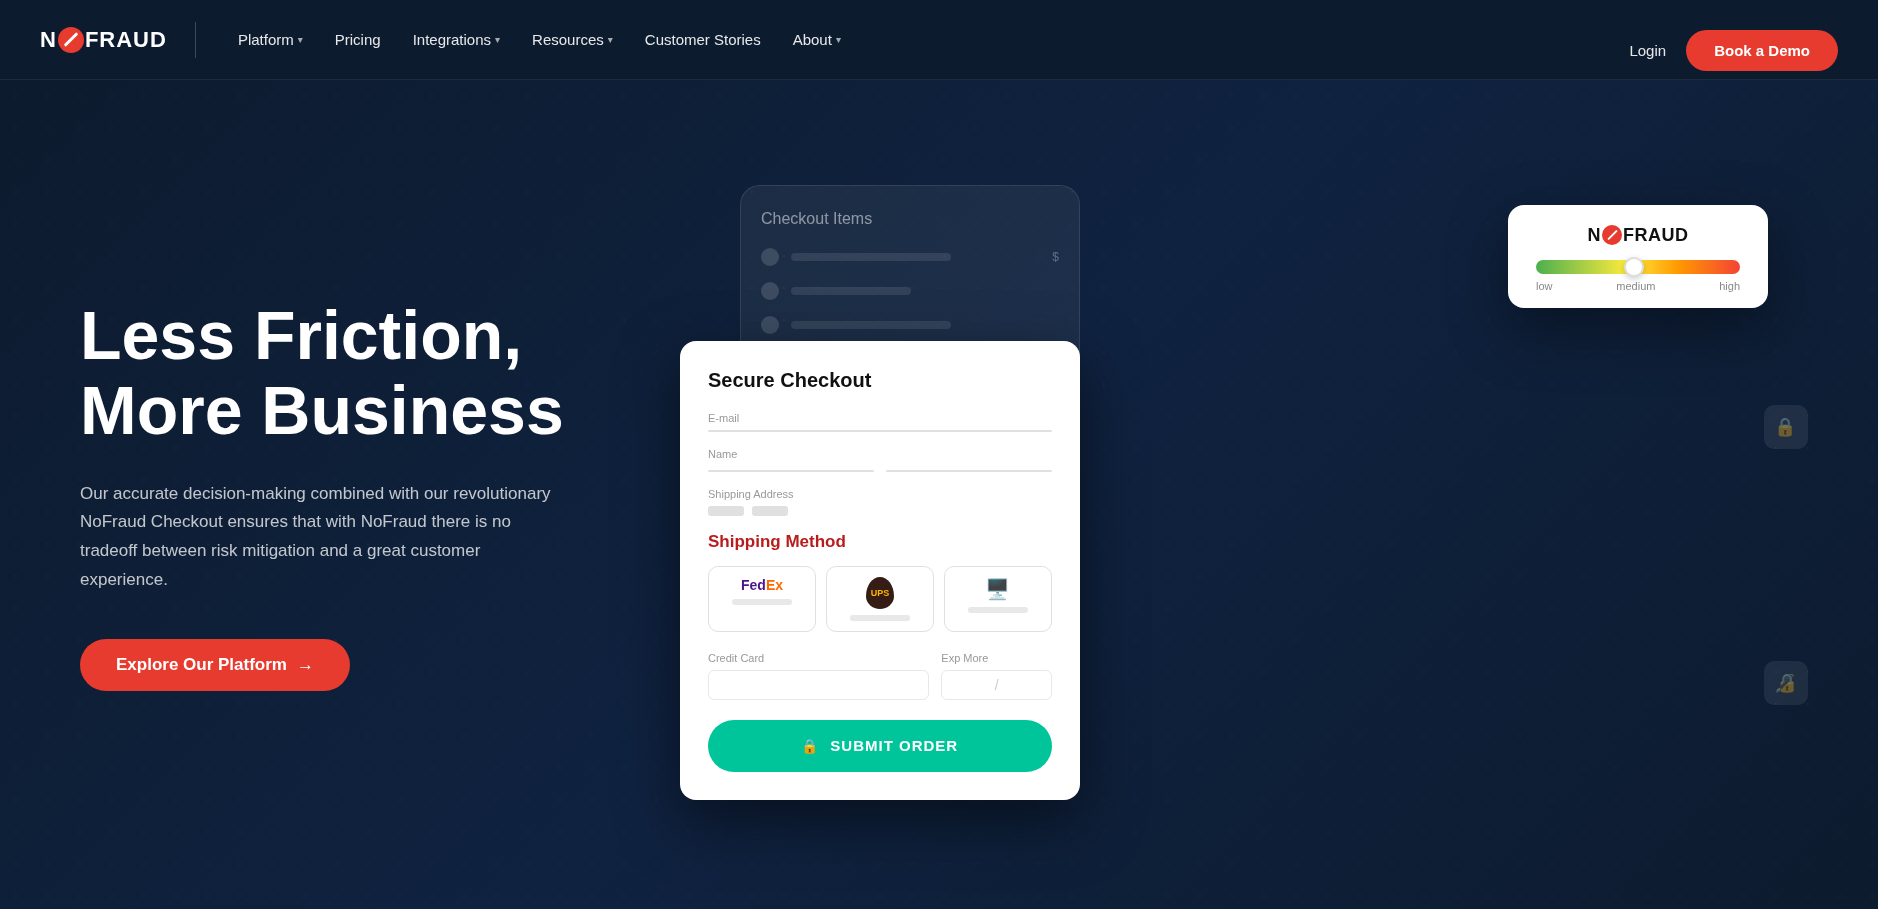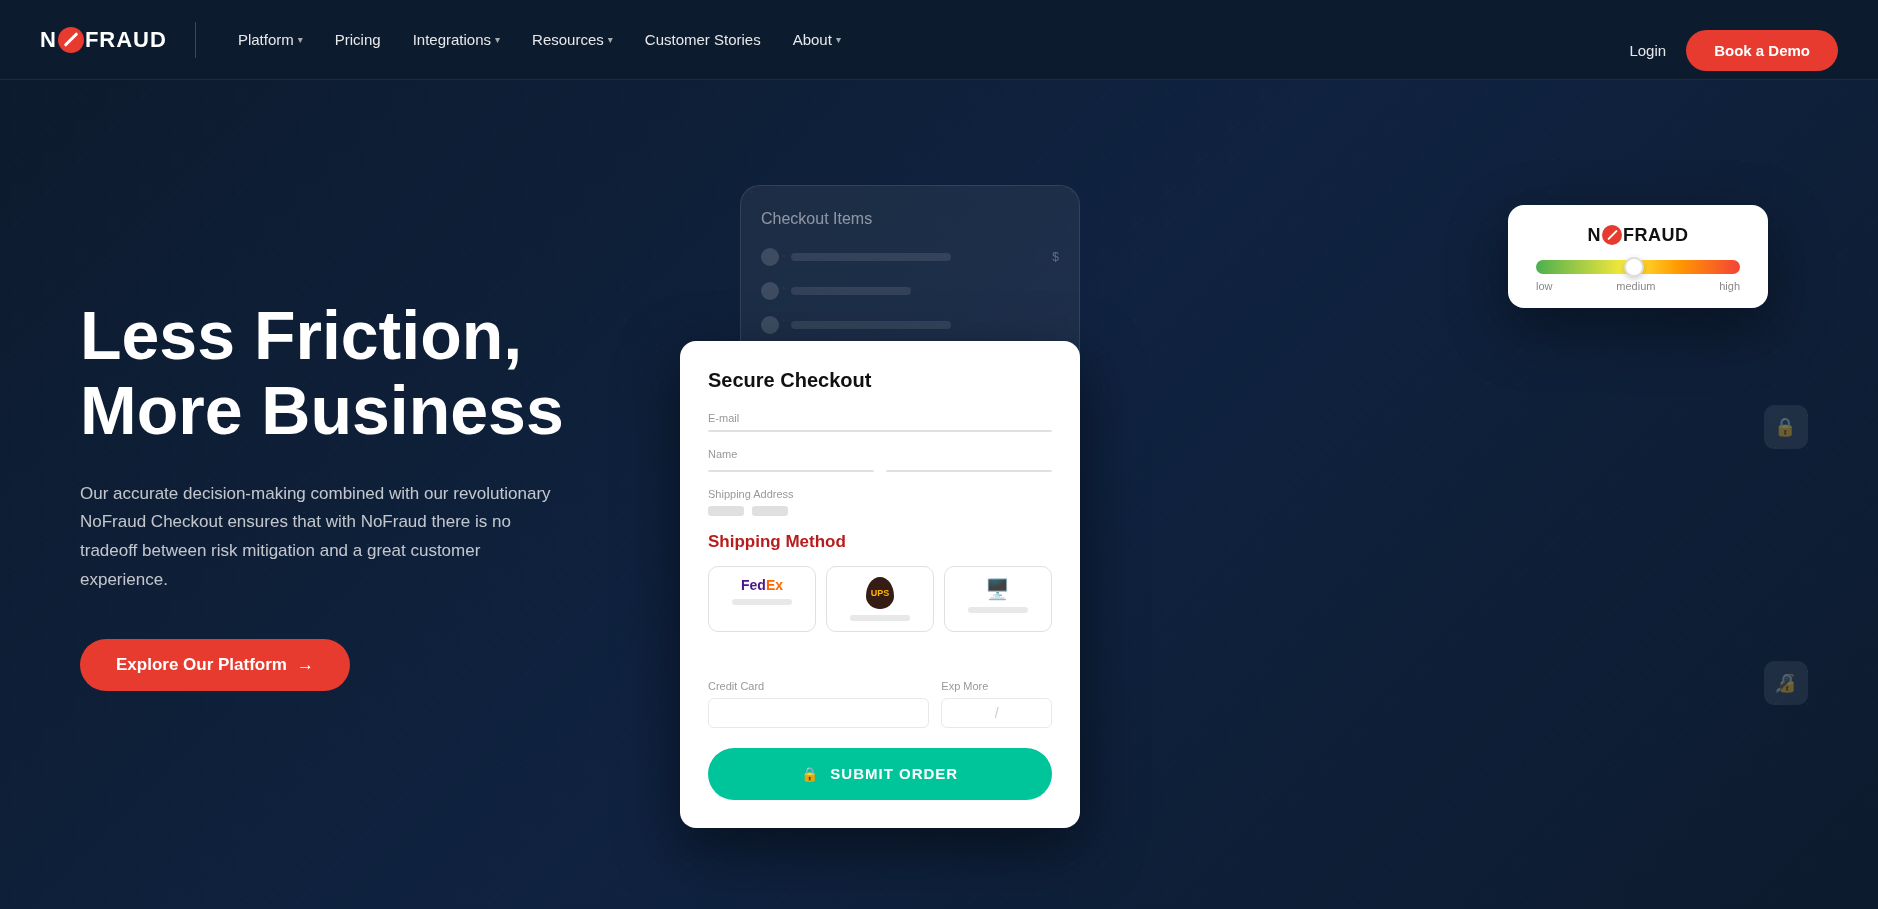--- a/index.html
+++ b/index.html
@@ -161,21 +161,21 @@
     .section-title { font-size: 17px; font-weight: 700; margin-bottom: 14px; color: #b91c1c; }
     .shipping-methods { display: flex; gap: 10px; margin-bottom: 20px; }
     .shipping-method {
       flex: 1; border: 1.5px solid #e0e0e0; border-radius: 10px;
       padding: 10px 8px; display: flex; flex-direction: column; align-items: center; gap: 6px;
     }
     .shipping-method-line { height: 6px; width: 60px; background: #e8e8e8; border-radius: 3px; }
     .payment-row { display: flex; gap: 12px; margin-bottom: 20px; }
     .payment-field { flex: 2; }
     .payment-field-sm { flex: 1; }
-    .payment-label { font-size: 11px; color: #999; margin-bottom: 6px; margin-top: 28px; }
+    .payment-label { font-size: 11px; color: #999; margin-bottom: 6px; }
     .payment-input-line { height: 30px; border: 1.5px solid #e8e8e8; border-radius: 6px; }
     .submit-btn {
       width: 100%; height: 52px; background: #00c49a; border: none; border-radius: 50px;
       color: white; font-size: 15px; font-weight: 700; letter-spacing: 1px;
       display: flex; align-items: center; justify-content: center; gap: 10px; cursor: pointer;
     }
     .lock-icon-sm { font-size: 14px; }
 
     
     .fedex-text { font-size: 14px; font-weight: 900; }

